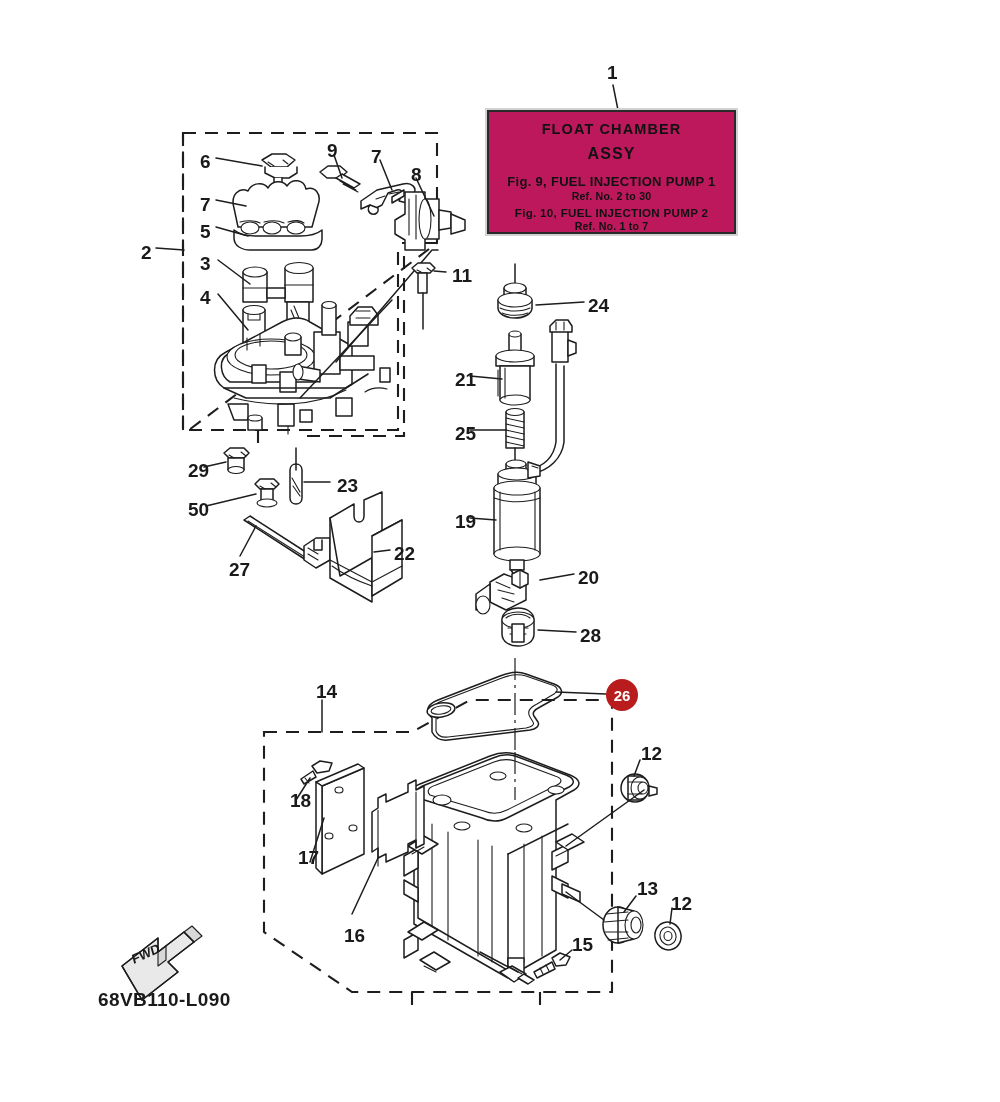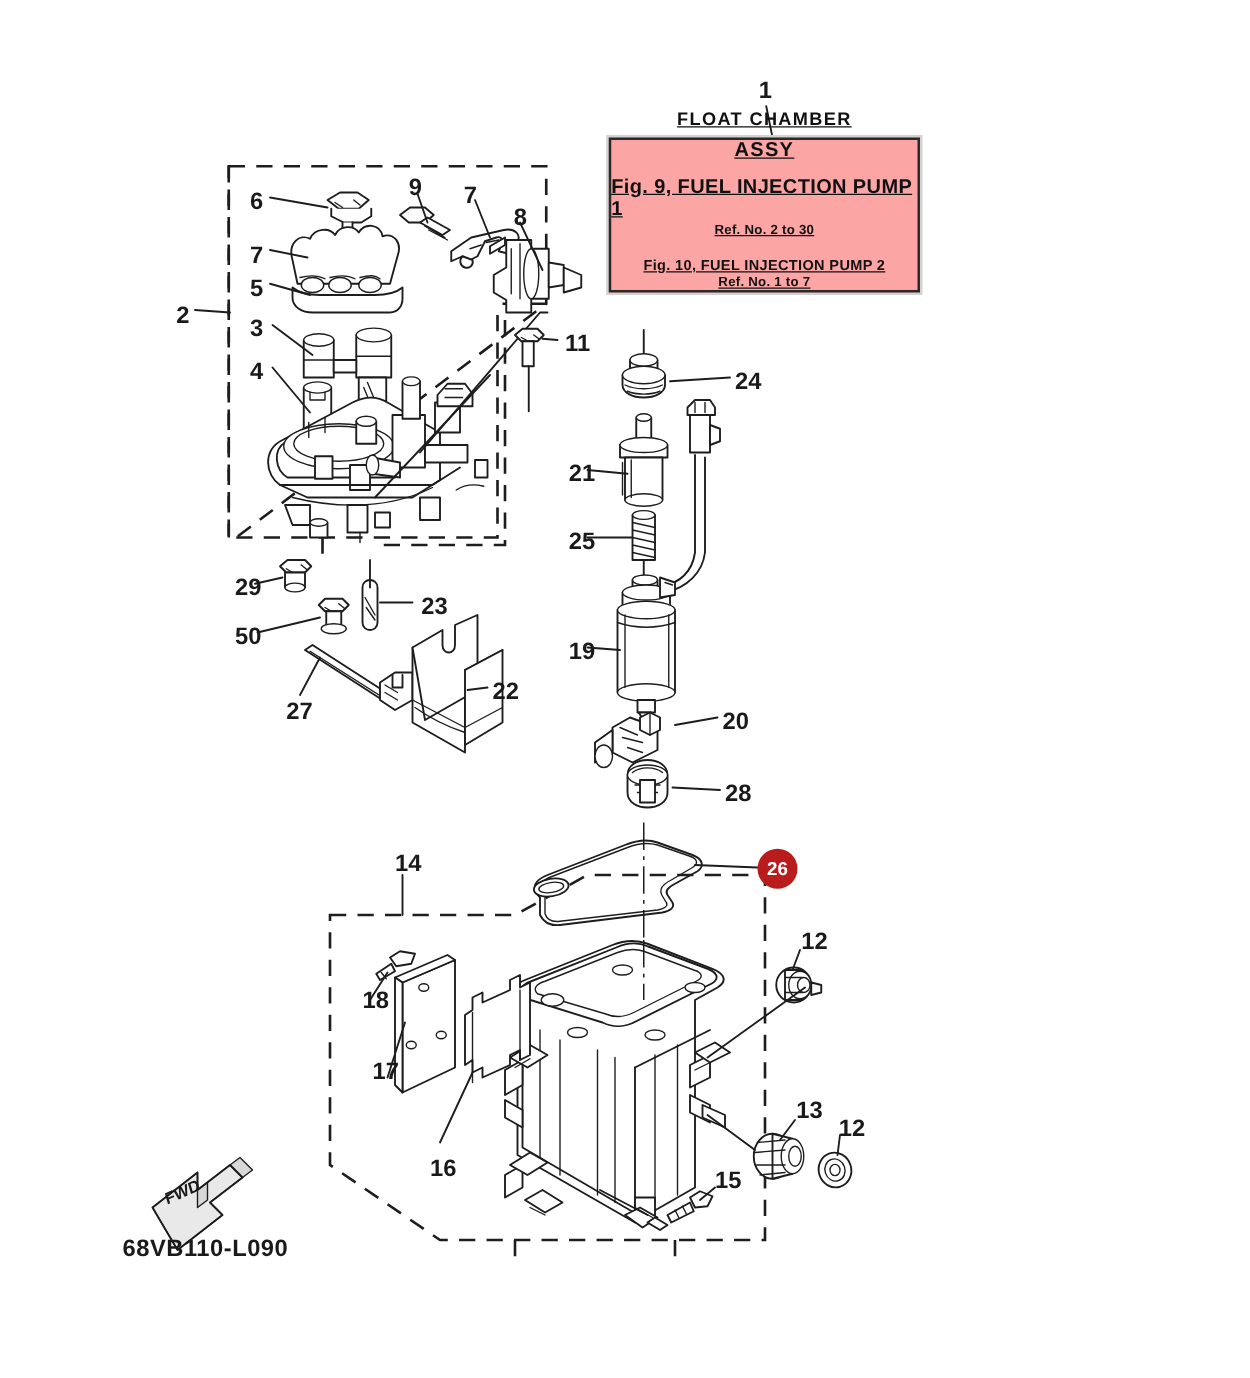--- a/index.html
+++ b/index.html
@@ -8,29 +8,29 @@
   #diagram-root{position:absolute;left:0;top:0;width:1000px;height:1102px;}
   #art{position:absolute;left:0;top:0;width:1000px;height:1102px;}
   .callout-num{position:absolute;font-family:"Liberation Sans",sans-serif;
        font-weight:bold;font-size:19px;color:#1a1a1a;line-height:1;
        letter-spacing:0px;white-space:nowrap;}
   .badge{position:absolute;width:32px;height:32px;border-radius:50%;
        background:#b91c1c;color:#ffffff;font-weight:bold;font-size:15px;
        display:flex;align-items:center;justify-content:center;
        font-family:"Liberation Sans",sans-serif;}
   #note-box{position:absolute;left:487px;top:110px;width:249px;height:124px;
-       background:#fca5a5;border:2px solid #2a2a2a;
+       background:#be185d;border:2px solid #2a2a2a;
        box-shadow:0 0 0 2px #d2d2d2;
        display:flex;flex-direction:column;align-items:center;
-       justify-content:flex-end;padding-top:9px;box-sizing:border-box;text-decoration:underline;}
+       justify-content:flex-start;padding-top:9px;box-sizing:border-box;}
   #note-box .t1{font-size:14.5px;font-weight:bold;letter-spacing:1.1px;}
   #note-box .t2{font-size:16px;font-weight:bold;letter-spacing:1.1px;margin-top:8px;}
-  #note-box .t3{font-size:16px;font-weight:bold;letter-spacing:.3px;margin-top:11px;}
+  #note-box .t3{font-size:13px;font-weight:bold;letter-spacing:.3px;margin-top:11px;}
   #note-box .t4{font-size:10.6px;font-weight:bold;letter-spacing:.2px;margin-top:1px;}
-  #note-box .t5{font-size:11.6px;font-weight:bold;letter-spacing:.3px;margin-top:16px;}
+  #note-box .t5{font-size:11.6px;font-weight:bold;letter-spacing:.3px;margin-top:4px;}
   #note-box .t6{font-size:10.6px;font-weight:bold;letter-spacing:.2px;margin-top:1px;}
   #sheet-code{position:absolute;left:98px;top:989px;font-size:19px;
        font-weight:bold;letter-spacing:.4px;color:#1a1a1a;}
   #fwd-label{position:absolute;left:131px;top:946px;font-size:13px;
        font-weight:bold;color:#1a1a1a;transform:rotate(-24deg) skewX(-8deg);
        font-family:"Liberation Sans",sans-serif;}
 </style>
 </head>
 <body>
 

